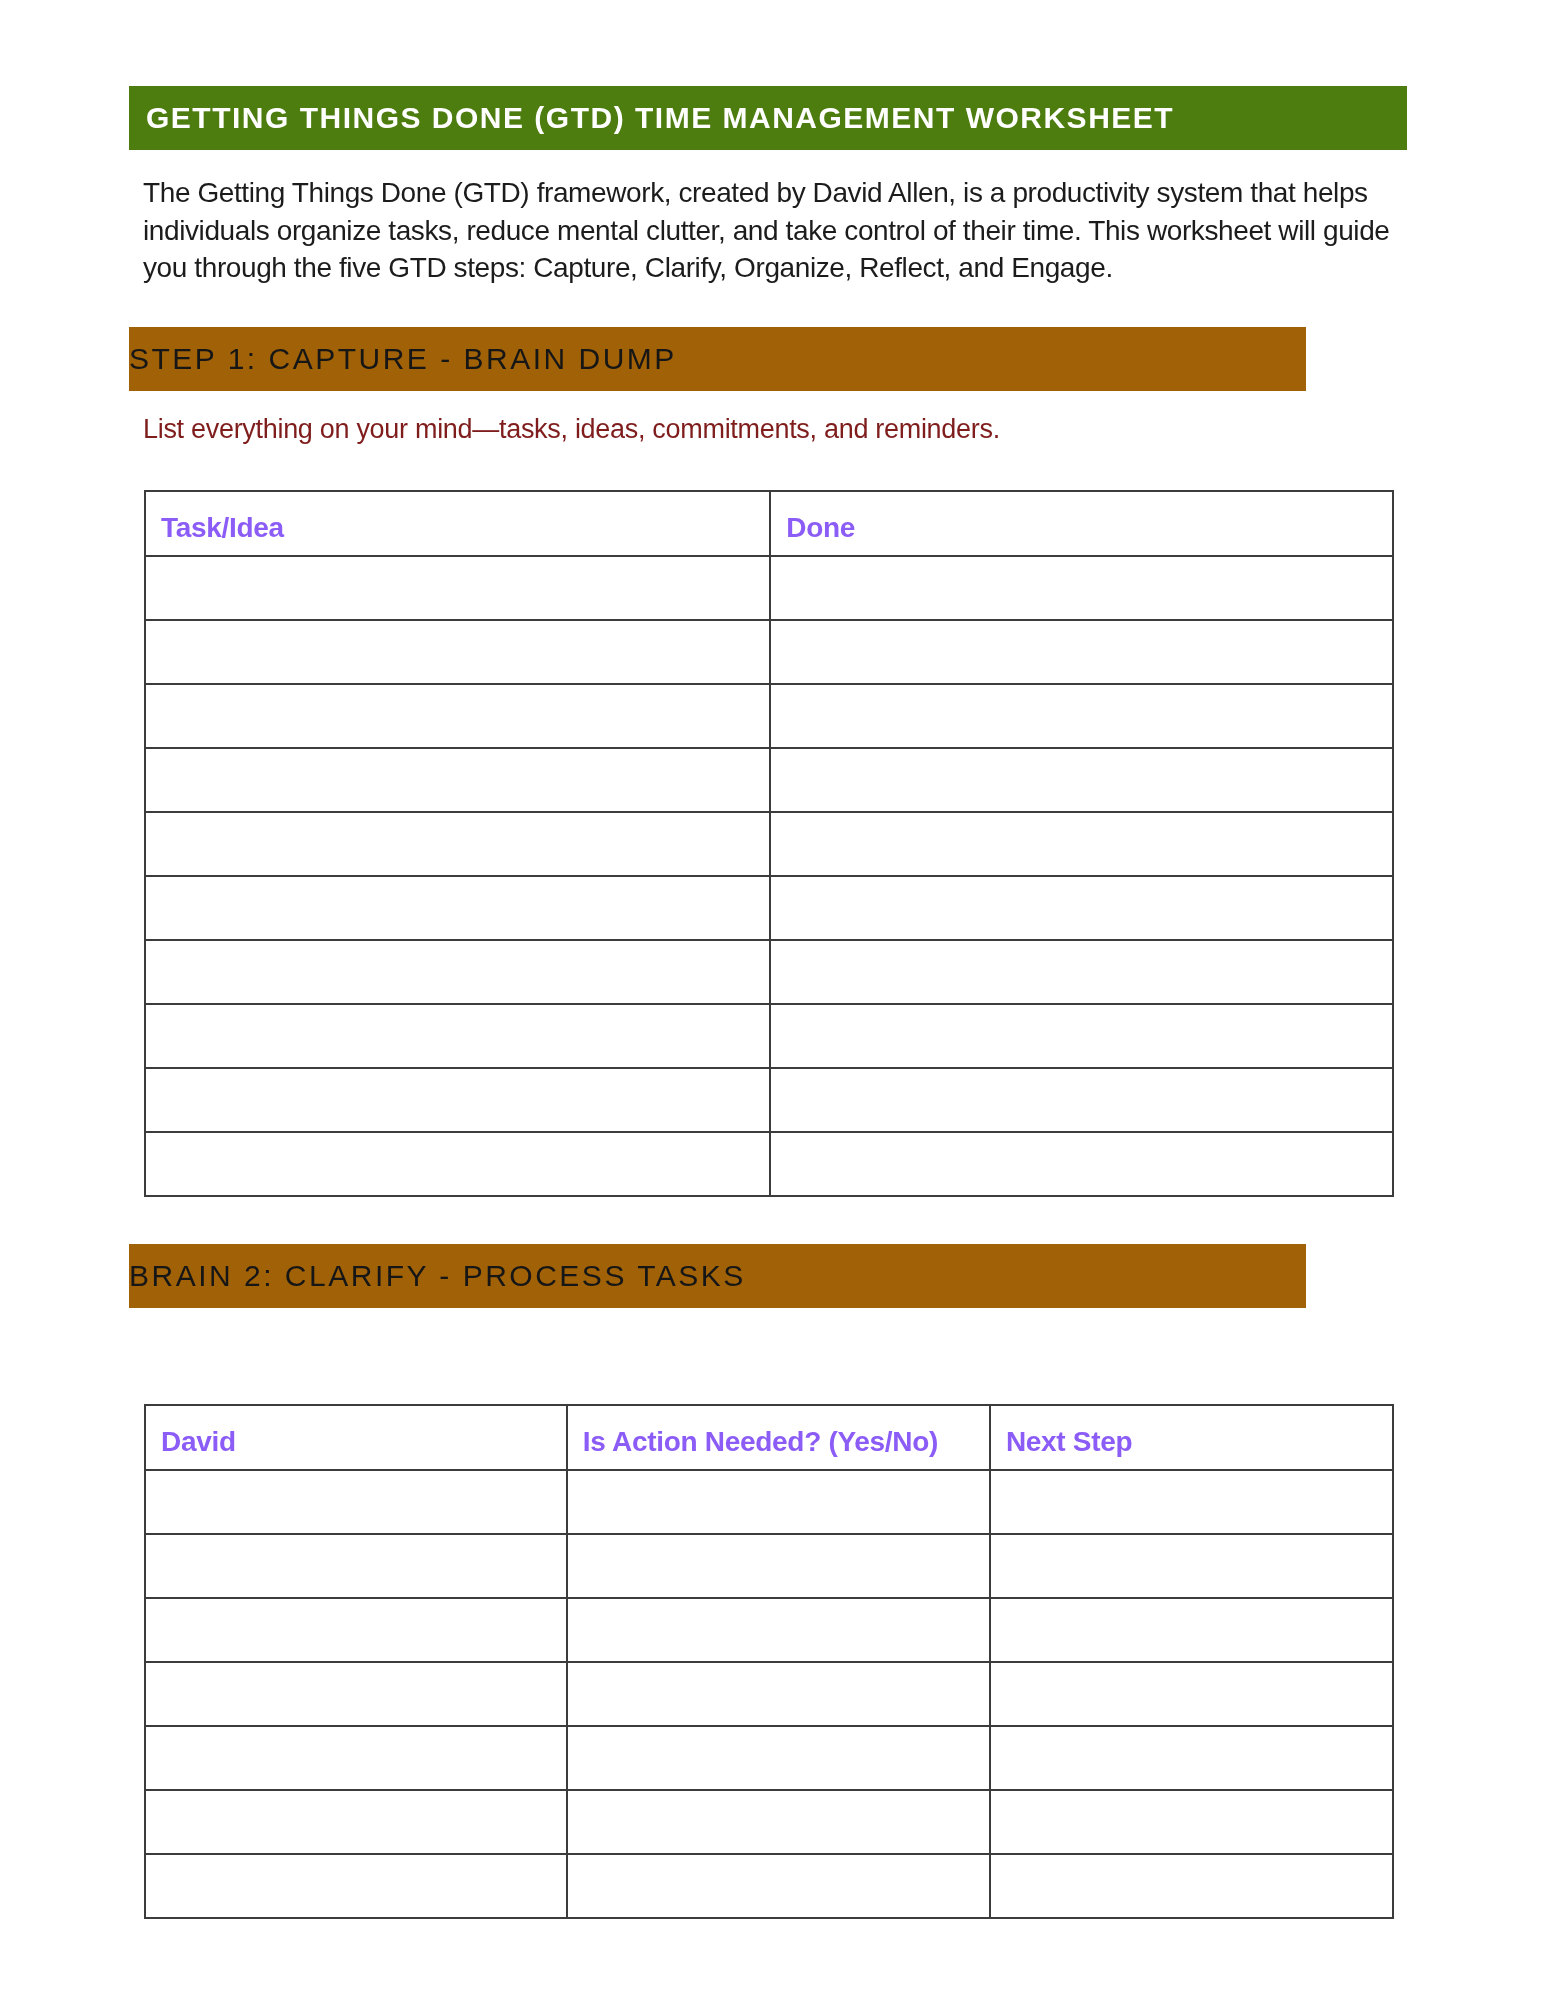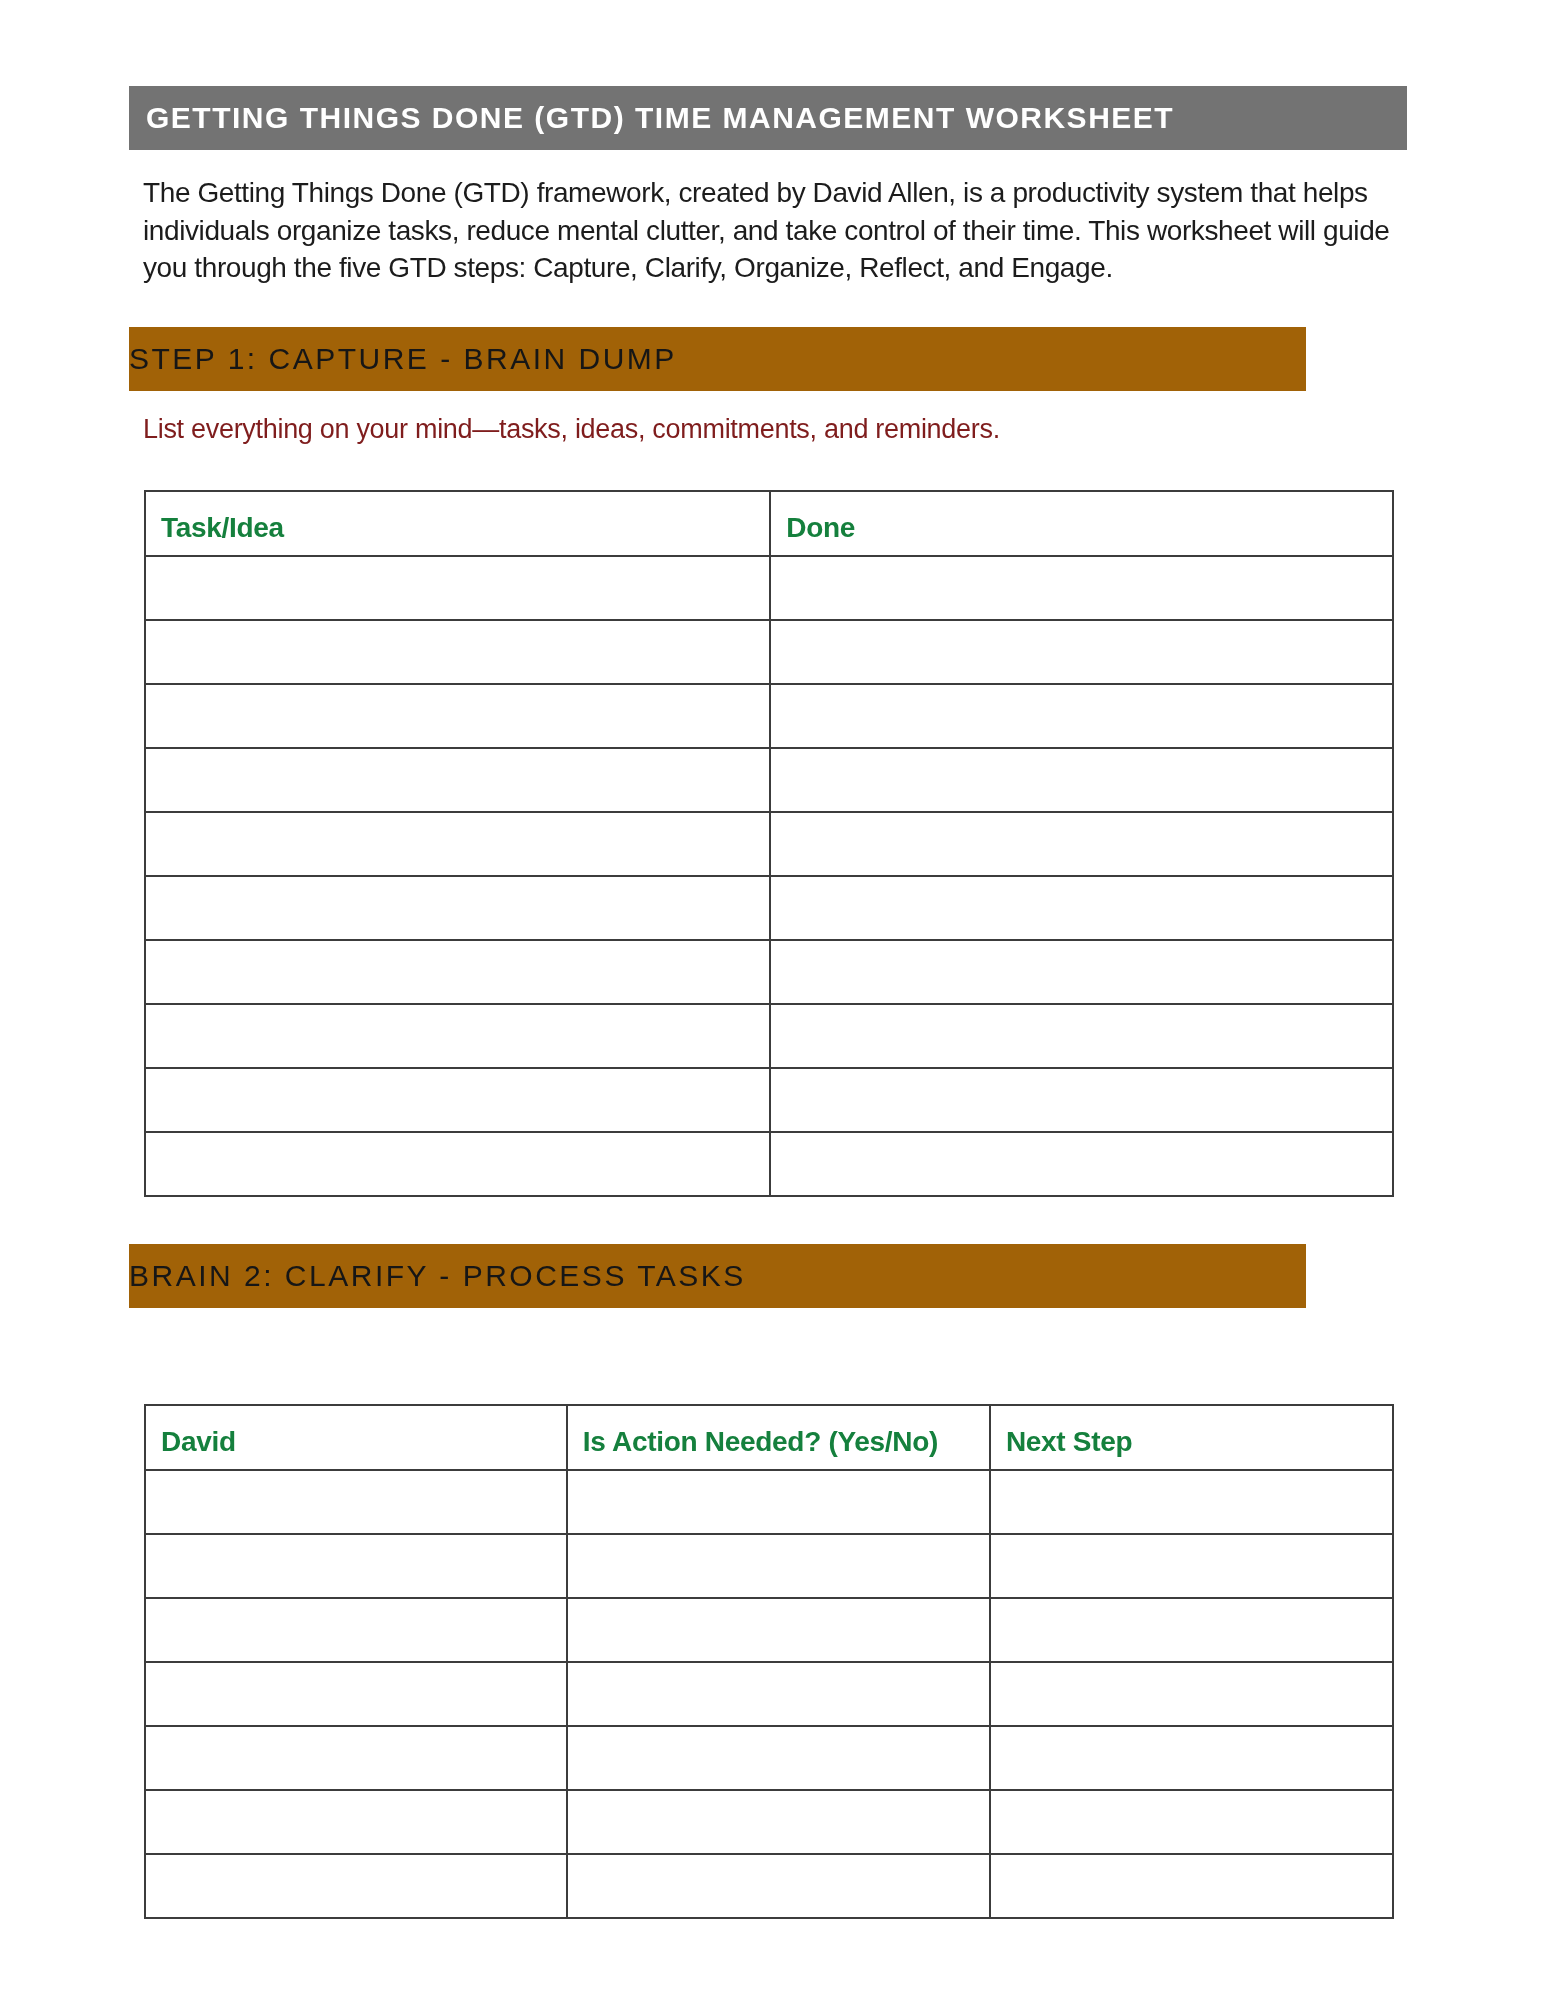--- a/index.html
+++ b/index.html
@@ -3,21 +3,21 @@
 <meta charset="utf-8">
 <style>
   * { margin:0; padding:0; box-sizing:border-box; }
   html, body { background:#ffffff; }
   .page {
     position:relative; width:1545px; height:2000px; background:#ffffff;
     font-family:"Liberation Sans", sans-serif; color:#1e1e1e; overflow:hidden;
   }
   .title-bar {
     position:absolute; left:129px; top:86px; width:1278px; height:64px;
-    background:#737373; color:#ffffff; font-size:30px; font-weight:700;
+    background:#4d7c0f; color:#ffffff; font-size:30px; font-weight:700;
     letter-spacing:1.5px; line-height:64px; padding-left:17px; white-space:nowrap;
   }
   .intro {
     position:absolute; left:143px; top:174px; width:1270px;
     font-size:28px; letter-spacing:-0.4px; line-height:37.5px; color:#1c1c1c;
   }
   .section-bar {
     position:absolute; left:129px; width:1177px; height:64px;
     background:#a16207; color:#161616; font-size:30px; font-weight:400;
     letter-spacing:2.5px; line-height:64px; padding-left:0; white-space:nowrap;
@@ -33,21 +33,21 @@
   table.ws {
     position:absolute; left:144px; width:1250px;
     border-collapse:collapse; table-layout:fixed; background:#ffffff;
   }
   #table1 { top:490px; }
   #table2 { top:1404px; }
   .ws th, .ws td { border:2px solid #3c3c3c; }
   .ws th {
     height:65px; vertical-align:bottom; text-align:left;
     padding:0 8px 11px 15px; font-size:28px; font-weight:600;
-    letter-spacing:-0.3px; color:#15803d; white-space:nowrap; overflow:hidden;
+    letter-spacing:-0.3px; color:#8b5cf6; white-space:nowrap; overflow:hidden;
   }
   .ws td { height:64px; }
 </style>
 </head>
 <body>
 
 <div class="page">
 
   <header class="title-bar">
     <span>GETTING THINGS DONE (GTD) TIME MANAGEMENT WORKSHEET</span>

